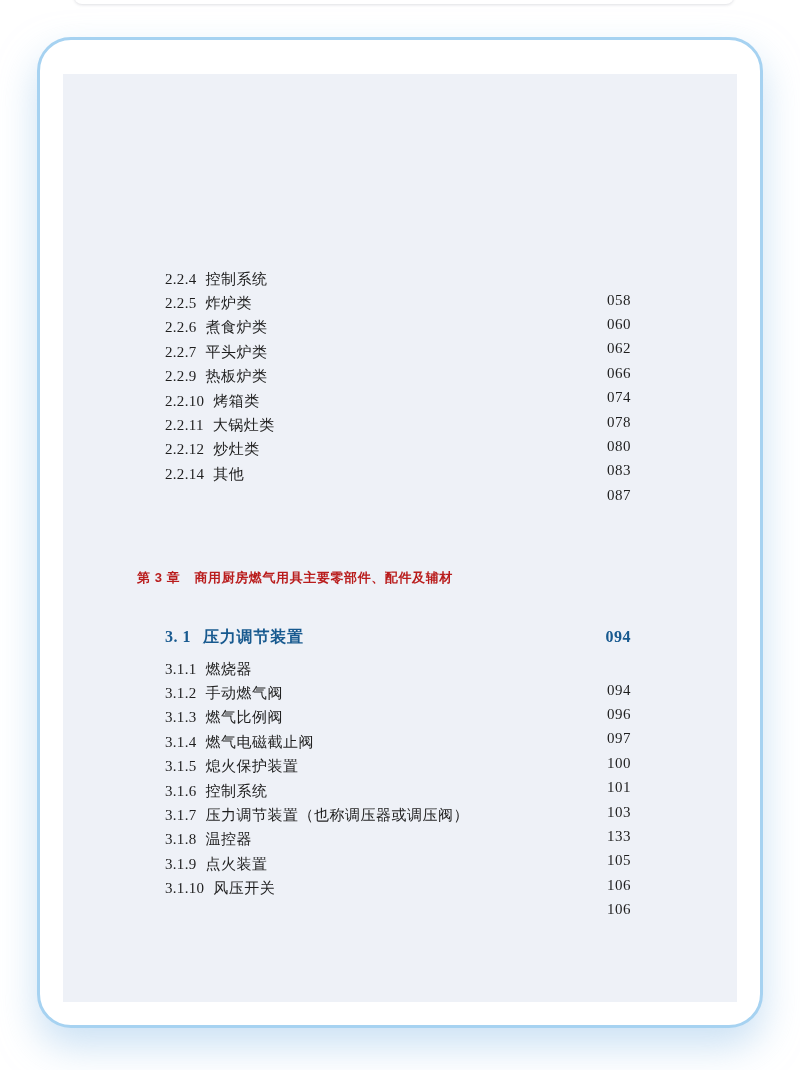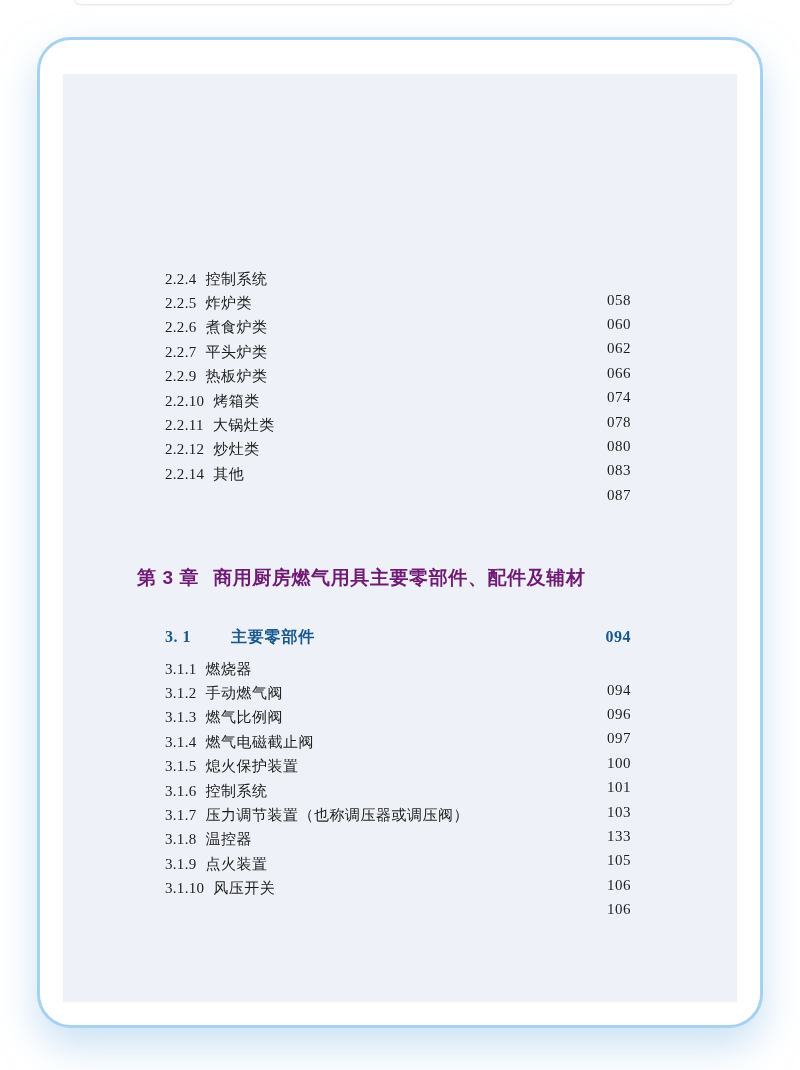--- a/index.html
+++ b/index.html
@@ -30,30 +30,30 @@
     display:flex;align-items:center;height:24.4px;
     font-size:15px;color:#1e1e1e;line-height:1;
   }
   .entry-num{margin-right:9px;letter-spacing:0.3px;}
   .entry-title{letter-spacing:0.5px;}
   .entry-page{margin-left:auto;letter-spacing:0.5px;margin-top:42px;}
   .chapter-heading{
     position:absolute;left:74px;top:489px;width:580px;height:28px;
     display:flex;align-items:center;
     font-family:"Liberation Sans","DejaVu Sans",sans-serif;
-    font-weight:bold;font-size:19px;color:#701a75;
+    font-weight:bold;font-size:13px;color:#b91c1c;
     letter-spacing:0.6px;line-height:1;
   }
   .chapter-number{margin-right:14px;white-space:nowrap;}
   .section-heading{
     position:absolute;left:102px;top:551px;width:466px;height:24px;
     display:flex;align-items:center;
     font-family:"Liberation Sans","DejaVu Sans",sans-serif;
     font-weight:bold;font-size:16px;color:#17598f;
-    letter-spacing:0.5px;line-height:1;gap:28px;
+    letter-spacing:0.5px;line-height:1;
   }
   .section-number{margin-right:12px;font-family:"Liberation Serif","DejaVu Serif",serif;}
   .section-title{letter-spacing:0.8px;}
   .section-page{margin-left:auto;font-family:"Liberation Serif","DejaVu Serif",serif;}
 </style>
 </head>
 <body>
 
 <div class="prev-page-edge"></div>
 
@@ -119,21 +119,21 @@
         </div>
       </div>
 
     <div class="chapter-heading">
       <span class="chapter-number">第 3 章</span>
       <span class="chapter-title">商用厨房燃气用具主要零部件、配件及辅材</span>
     </div>
 
     <div class="section-heading">
       <span class="section-number">3. 1</span>
-      <span class="section-title">主要零部件</span>
+      <span class="section-title">压力调节装置</span>
       <span class="section-page">094</span>
     </div>
 
     <div class="toc-list toc-level3">
 
         <div class="toc-row">
           <span class="entry-num">3.1.1</span>
           <span class="entry-title">燃烧器</span>
           <span class="entry-page">094</span>
         </div>

